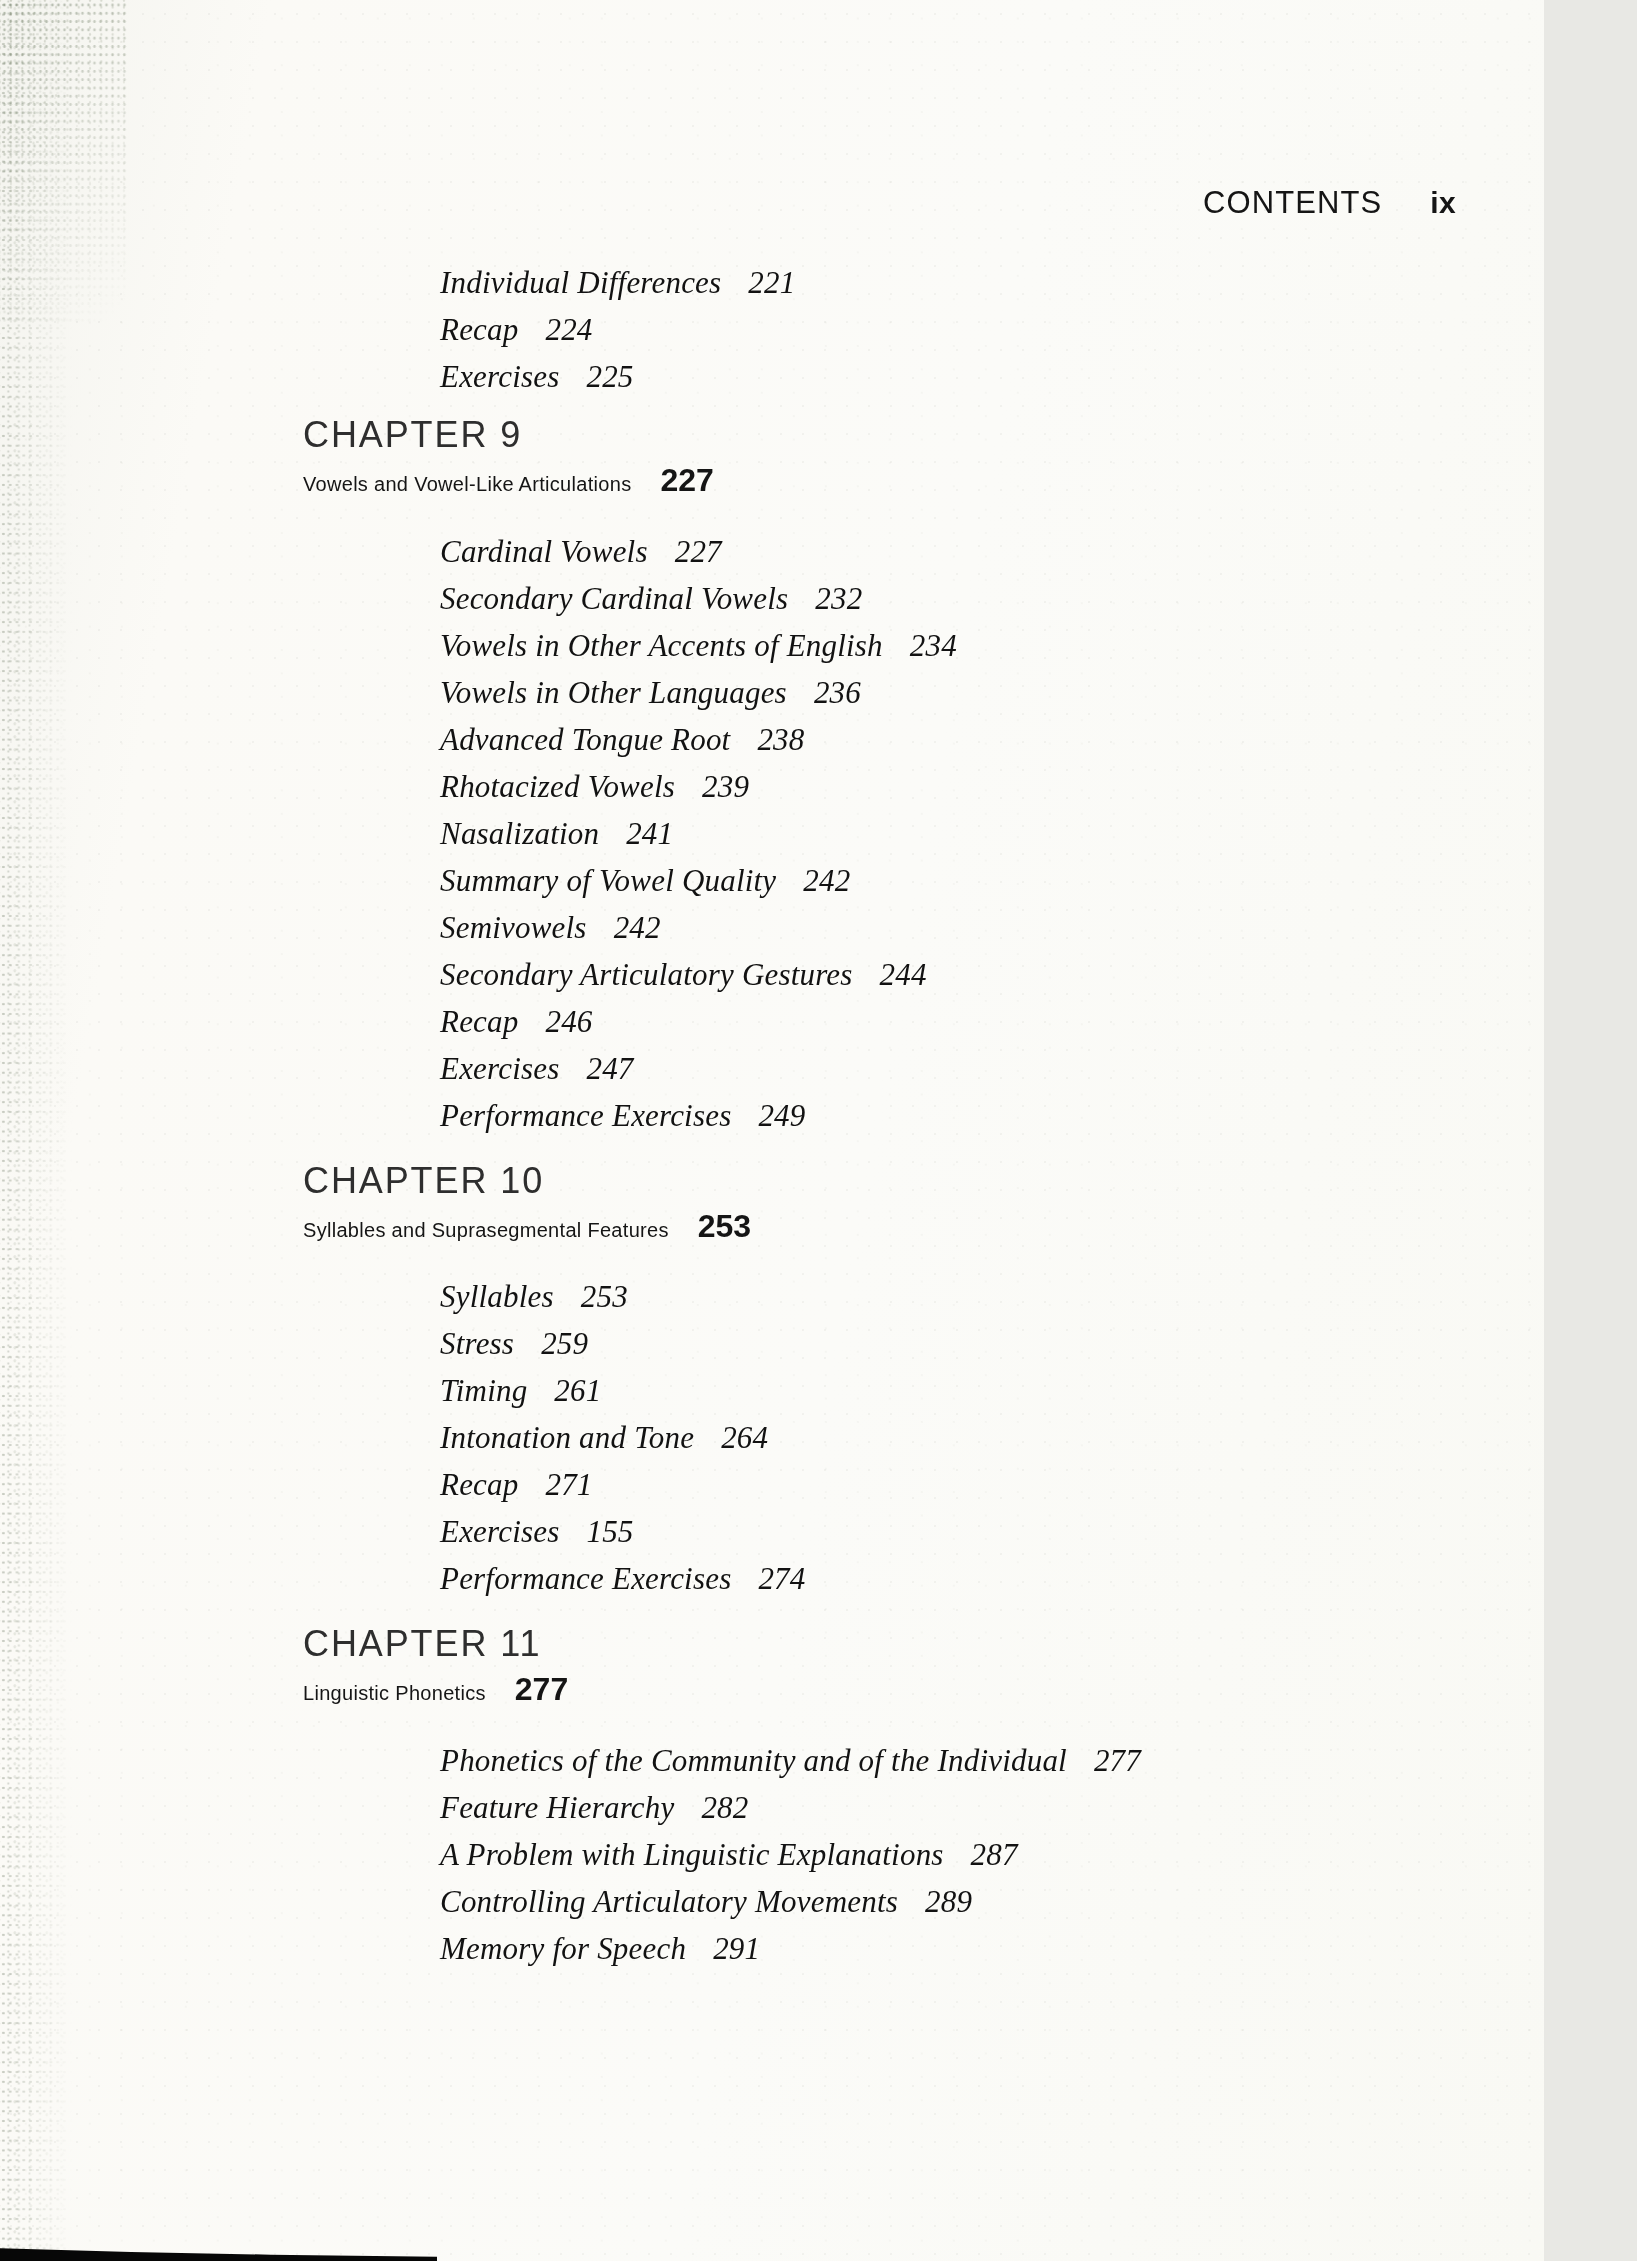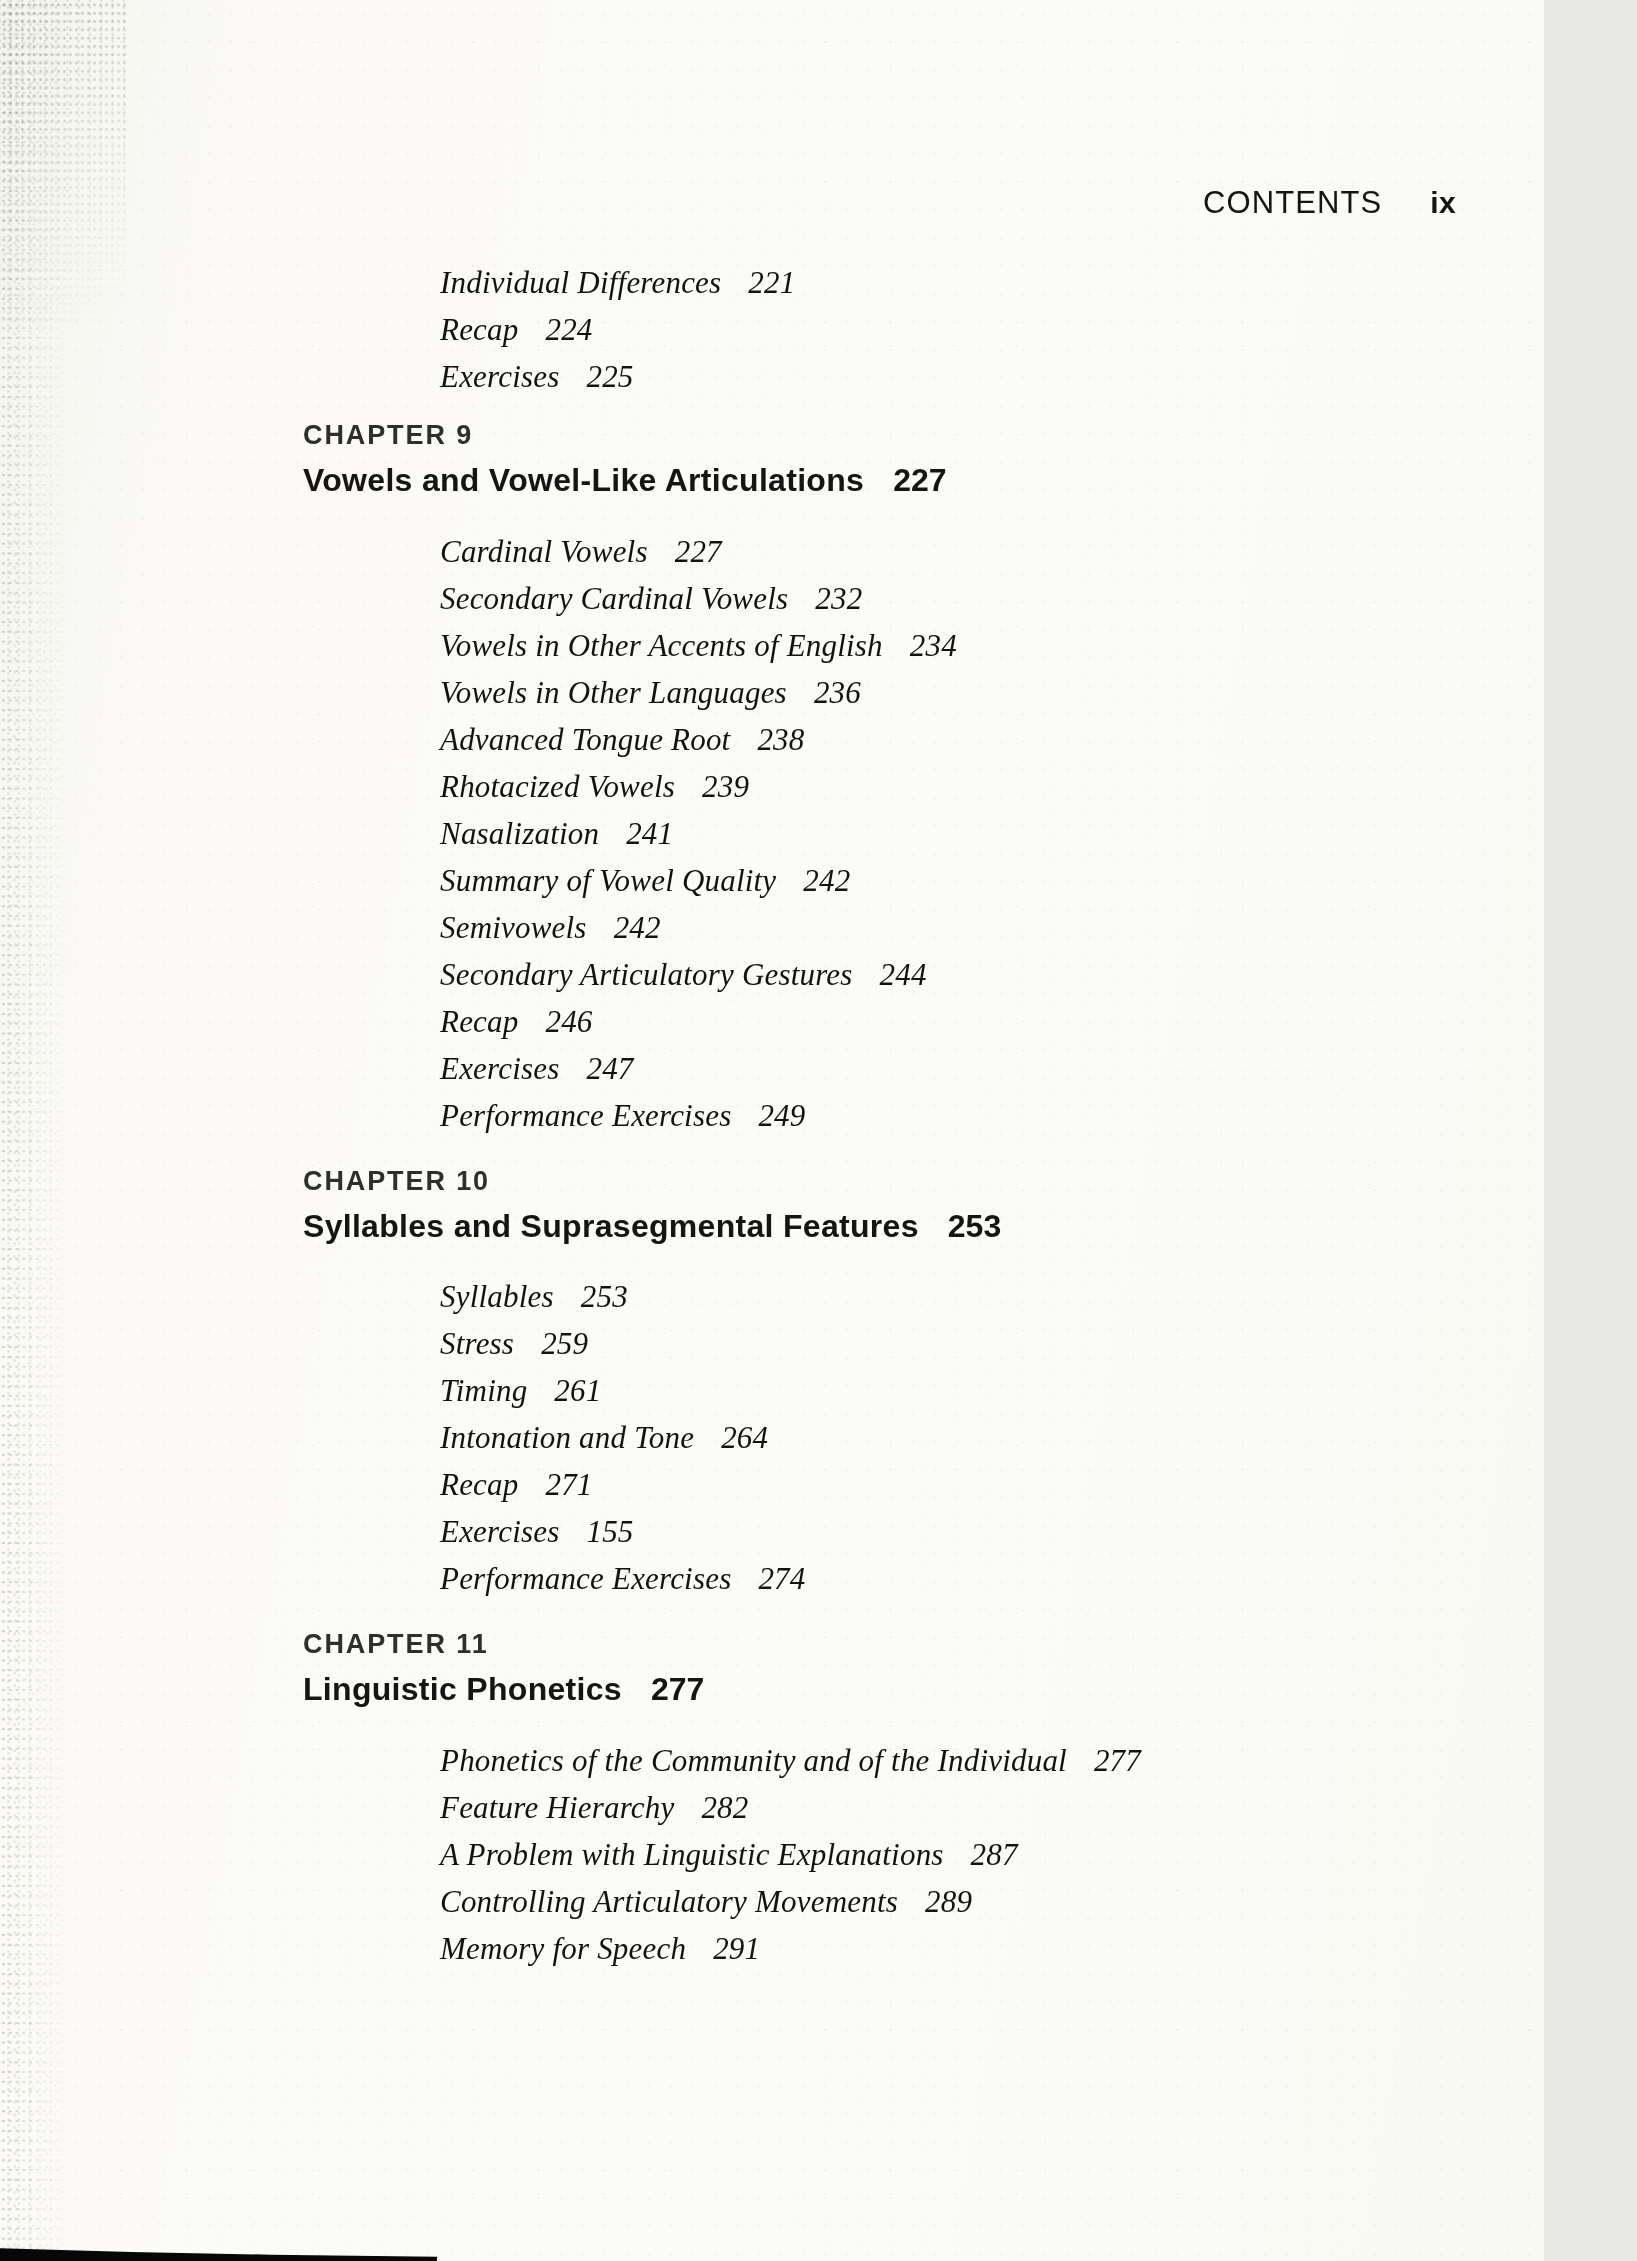--- a/index.html
+++ b/index.html
@@ -76,25 +76,25 @@
     position:absolute;left:303px;top:393px;white-space:nowrap;
   }
   .entry{
     line-height:47px;
     font-family:"Liberation Serif",serif;font-style:italic;
     font-size:31px;color:var(--entry-ink);letter-spacing:0.2px;margin-left:24px;
   }
   .entry-page{margin-left:27px;}
   .chapter{margin-top:16.6px;}
   .chapter-label{
-    line-height:42px;font-size:27px;font-weight:700;
+    line-height:42px;font-size:36px;font-weight:400;
     letter-spacing:1.9px;color:var(--chapter-label-ink);margin-top:21px;
   }
   .chapter-title-row{line-height:48px;color:var(--ink);}
-  .chapter-title{font-size:32px;font-weight:700;letter-spacing:0.3px;}
+  .chapter-title{font-size:20px;font-weight:400;letter-spacing:0.3px;}
   .chapter-page{font-size:32px;font-weight:700;margin-left:29px;}
   .chapter-sections{margin-top:16.6px;margin-left:113px;}
 </style>
 </head>
 <body>
 
 <div class="page">
   <div class="page-noise"></div>
   <div class="grain-left"></div>
   <div class="grain-corner"></div>

